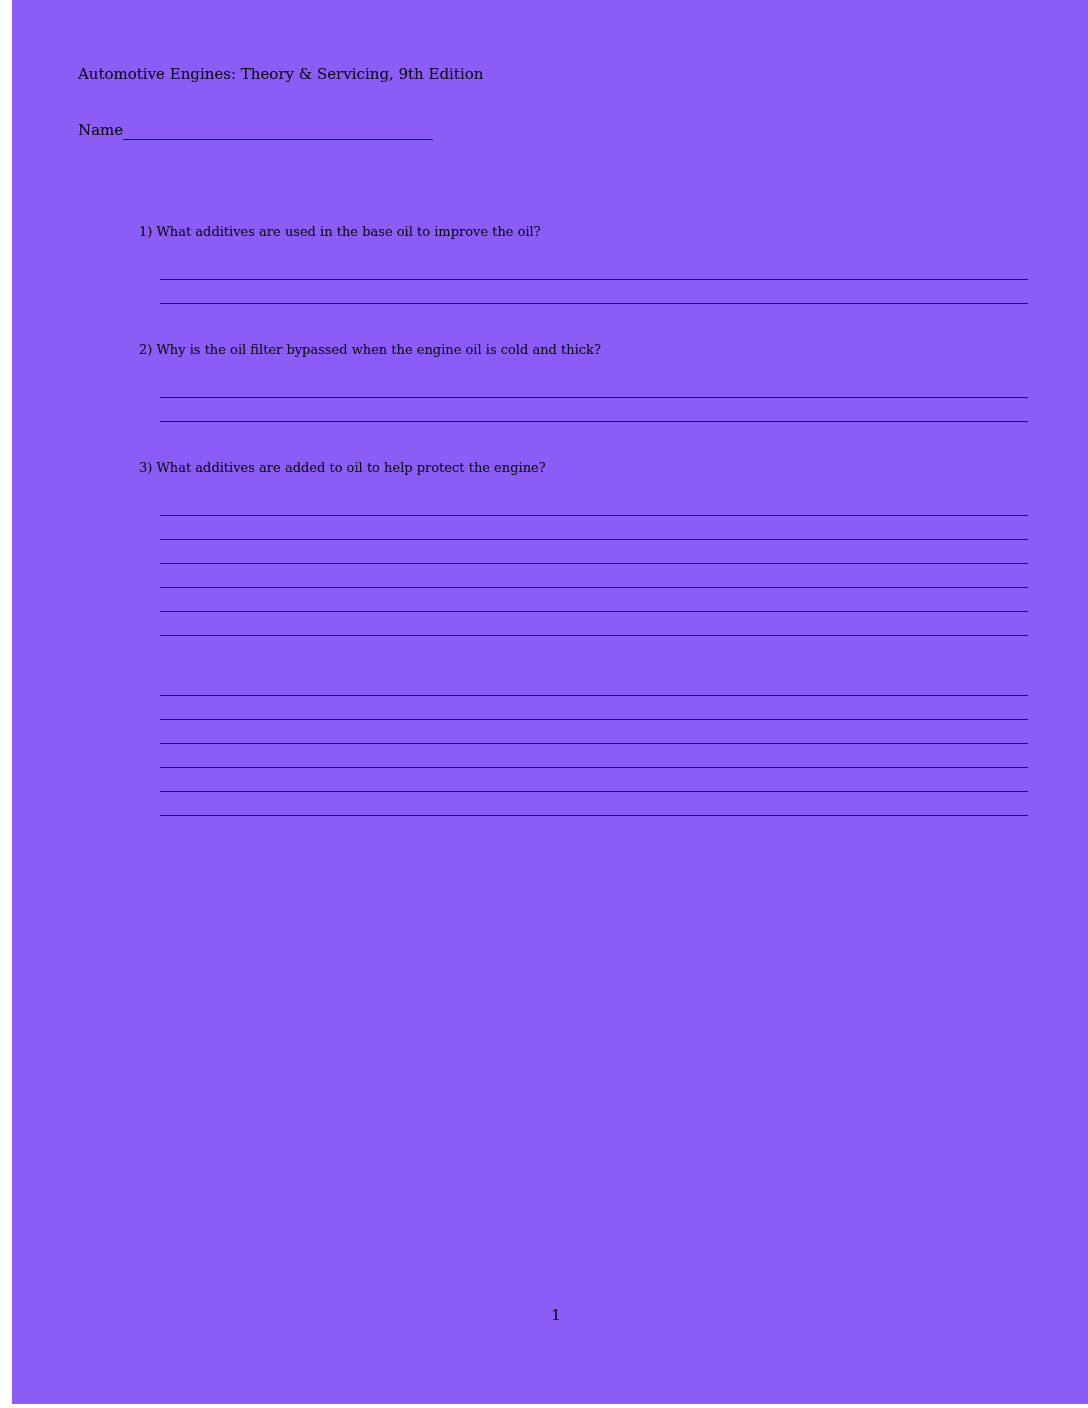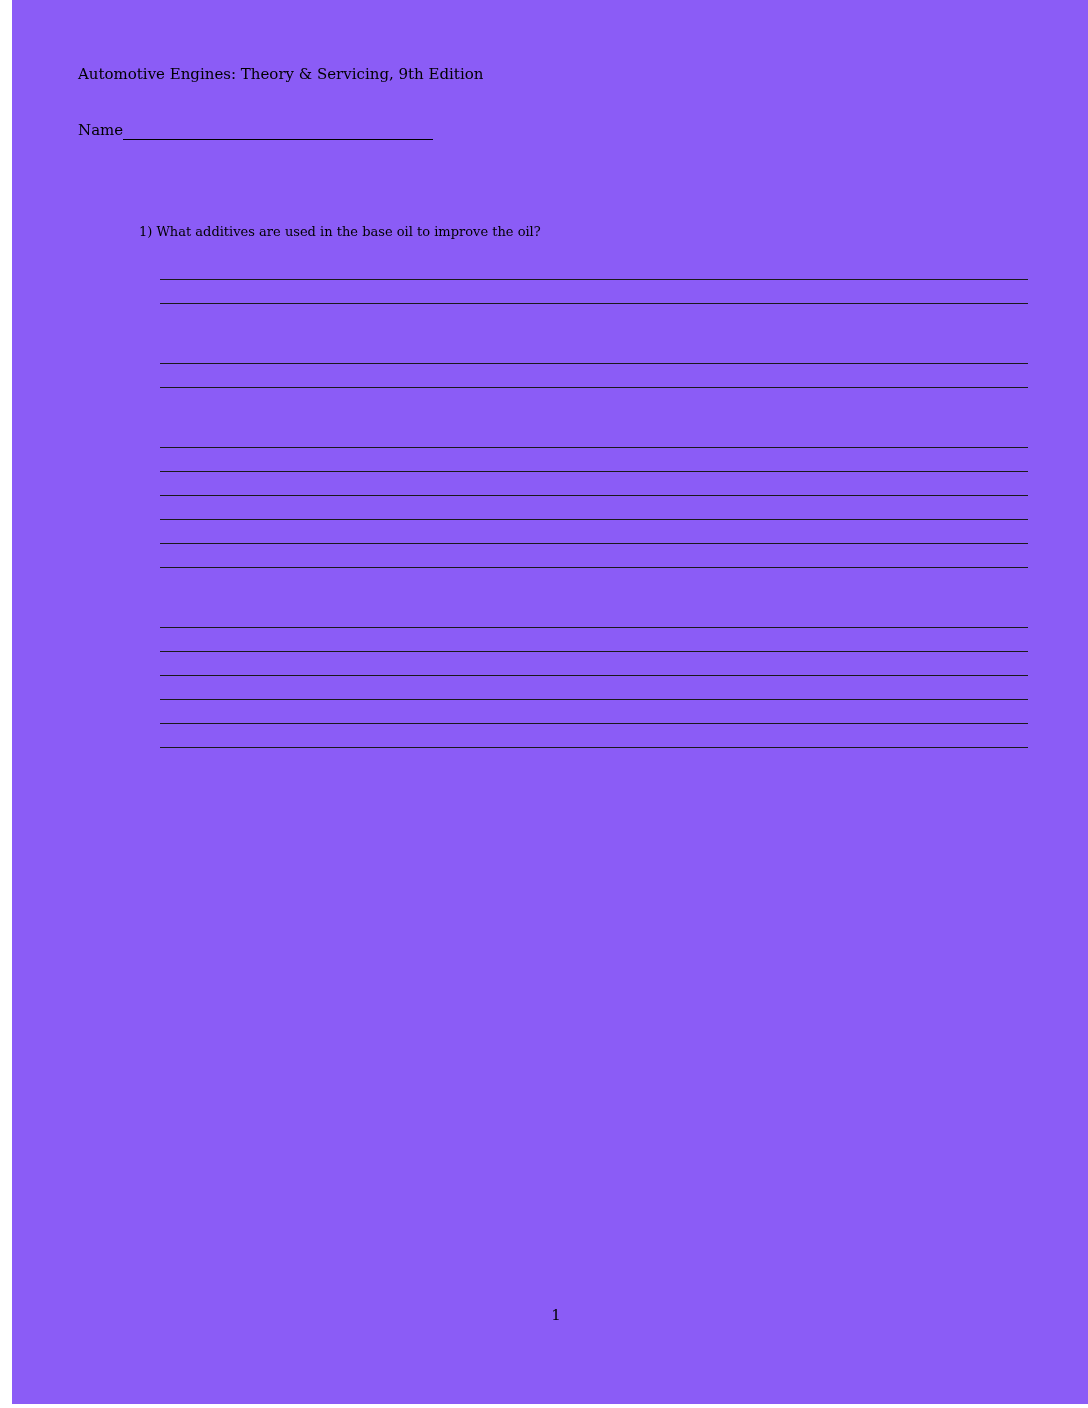--- a/index.html
+++ b/index.html
@@ -99,26 +99,28 @@
 
   <div class="questions">
       <div class="question">
         <p class="q-text">1) What additives are used in the base oil to improve the oil?</p>
         <div class="answer-lines">
           <div class="answer-line"></div>
           <div class="answer-line"></div>
         </div>
       </div>
       <div class="question">
+        <p class="q-text">2) Why is the oil filter bypassed when the engine oil is cold and thick?</p>
         <div class="answer-lines">
           <div class="answer-line"></div>
           <div class="answer-line"></div>
         </div>
       </div>
       <div class="question">
+        <p class="q-text">3) What additives are added to oil to help protect the engine?</p>
         <div class="answer-lines">
           <div class="answer-line"></div>
           <div class="answer-line"></div>
           <div class="answer-line"></div>
           <div class="answer-line"></div>
           <div class="answer-line"></div>
           <div class="answer-line"></div>
         </div>
       </div>
       <div class="question">

